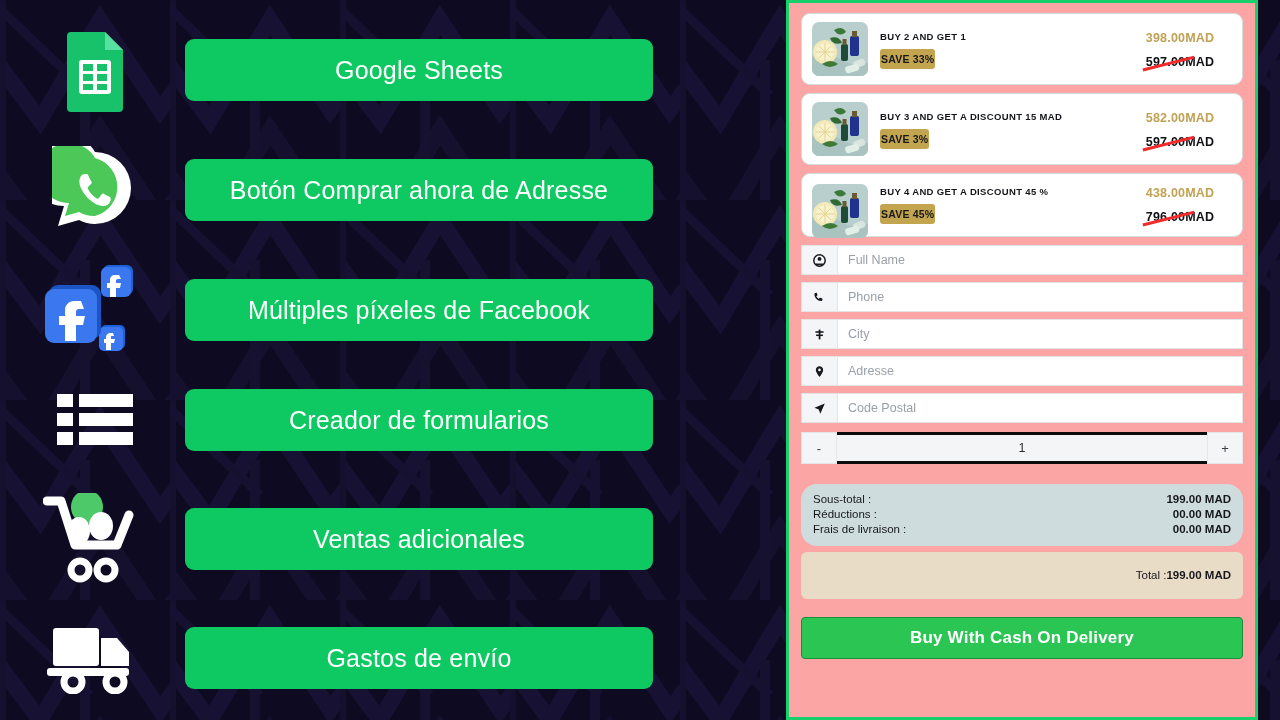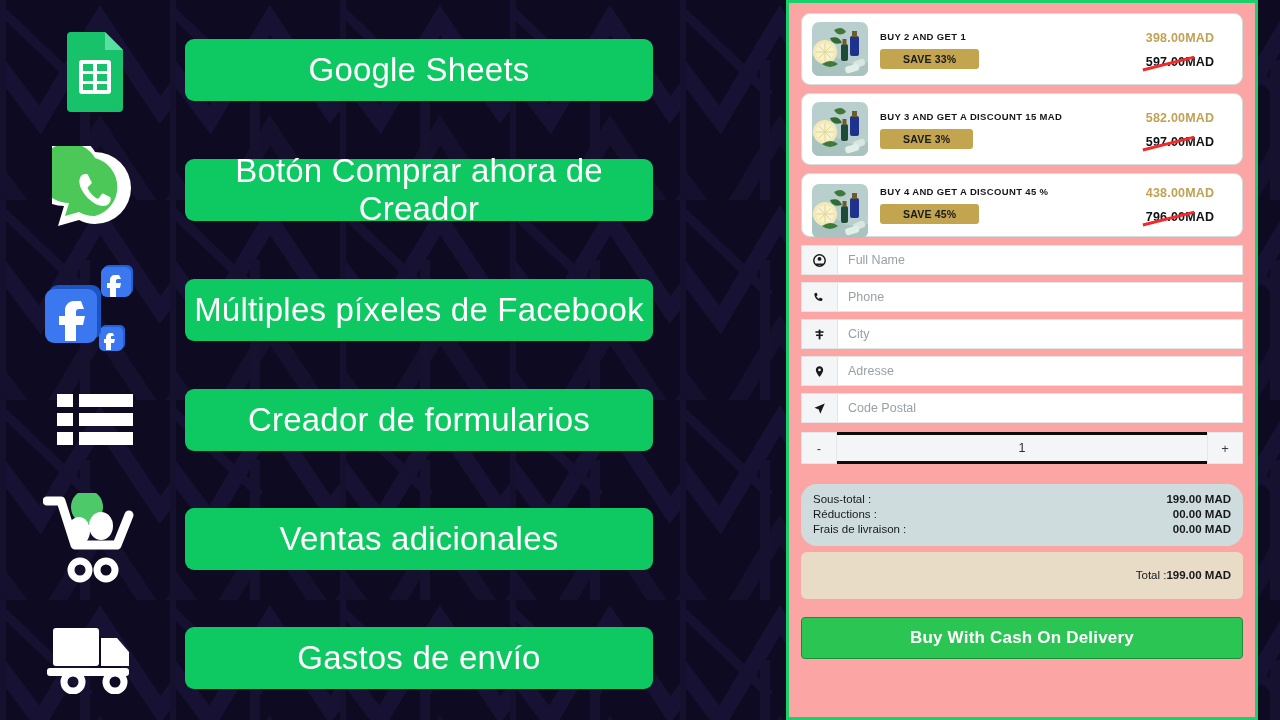--- a/index.html
+++ b/index.html
@@ -45,21 +45,21 @@
     align-items: center;
     justify-content: center;
   }
   .feature-btn {
     margin-left: 30px;
     width: 468px;
     height: 62px;
     background: #0ec962;
     border-radius: 9px;
     color: #ffffff;
-    font-size: 33px;
+    font-size: 25px;
     letter-spacing: .2px;
     display: flex;
     align-items: center;
     justify-content: center;
     text-align: center;
     border: none;
     cursor: pointer;
     font-family: "Liberation Sans", sans-serif;
   }
 
@@ -103,21 +103,21 @@
     color: #14161a;
     margin-bottom: 7px;
   }
   .save-badge {
     display: inline-block;
     background: #c2a css;
     background: #c3a44f;
     color: #17181b;
     font-size: 10.5px;
     font-weight: bold;
-    padding: 4px 23px;
+    padding: 4px 1px;
     border-radius: 3px;
     letter-spacing: .2px;
   }
   .offer-prices {
     text-align: center;
     flex: 0 0 auto;
     min-width: 104px;
     padding-top: 2px;
   }
   .price-new {
@@ -284,21 +284,21 @@
   </div>
 
   <div class="feature-row" style="top:130px">
     <div class="feature-icon">
       <svg width="86" height="88" viewBox="0 0 86 88">
         <path d="M43 6 a36 36 0 1 0 -31 54 l-6 20 l21 -6 a36 36 0 0 0 16 4 a36 36 0 0 0 0 -72 z" fill="#ffffff"></path>
         <path d="M43 12 a30 30 0 1 0 -26 45 l-4 13 l14 -4 a30 30 0 0 0 16 4 a30 30 0 0 0 0 -58 z" fill="#4bc857"></path>
         <path d="M33 28 c-2 0 -4 1 -5 4 c-2 5 1 12 6 18 c5 6 12 10 17 10 c4 0 6 -2 7 -4 c1 -2 1 -4 0 -5 l-6 -3 c-1 -1 -2 0 -3 1 l-2 3 c-1 1 -2 1 -3 0 c-3 -2 -6 -5 -8 -9 c-1 -1 0 -2 1 -3 l2 -2 c1 -1 1 -2 0 -3 l-3 -6 c0 -1 -1 -1 -2 -1 z" fill="#ffffff"></path>
       </svg>
     </div>
-    <button class="feature-btn">Botón Comprar ahora de Creador</button>
+    <button class="feature-btn">Botón Comprar ahora de Adresse</button>
   </div>
 
   <div class="feature-row" style="top:250px">
     <div class="feature-icon">
       <svg width="104" height="94" viewBox="0 0 104 94">
 
         <rect x="60" y="2" width="30" height="30" rx="6" fill="#1f61d8"></rect>
         <rect x="58" y="4" width="30" height="30" rx="6" fill="#3b78ef"></rect>
         <path d="M76 12 h-4 c-3 0 -5 2 -5 5 v3 h-3 v5 h3 v9 h6 v-9 h4 l1 -5 h-5 v-2 c0 -1 0 -2 2 -2 h3 z" fill="#ffffff"></path>
 

